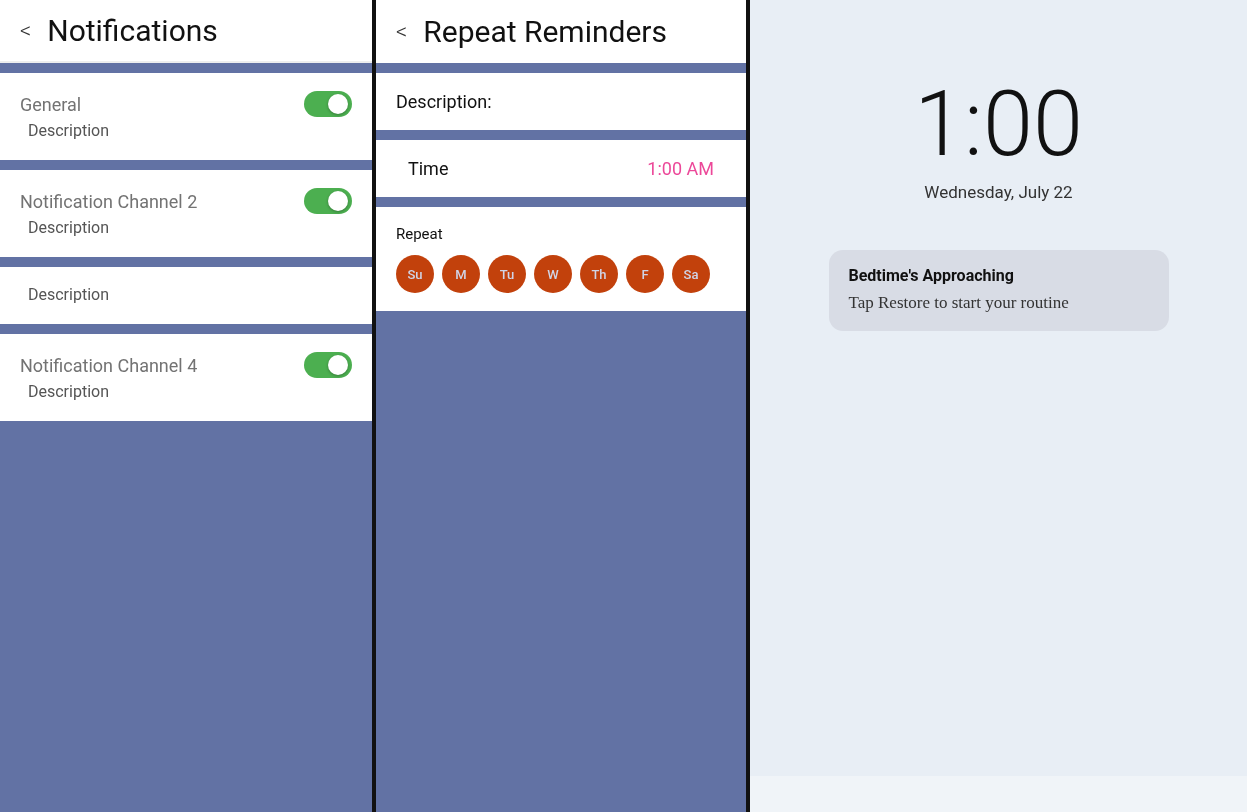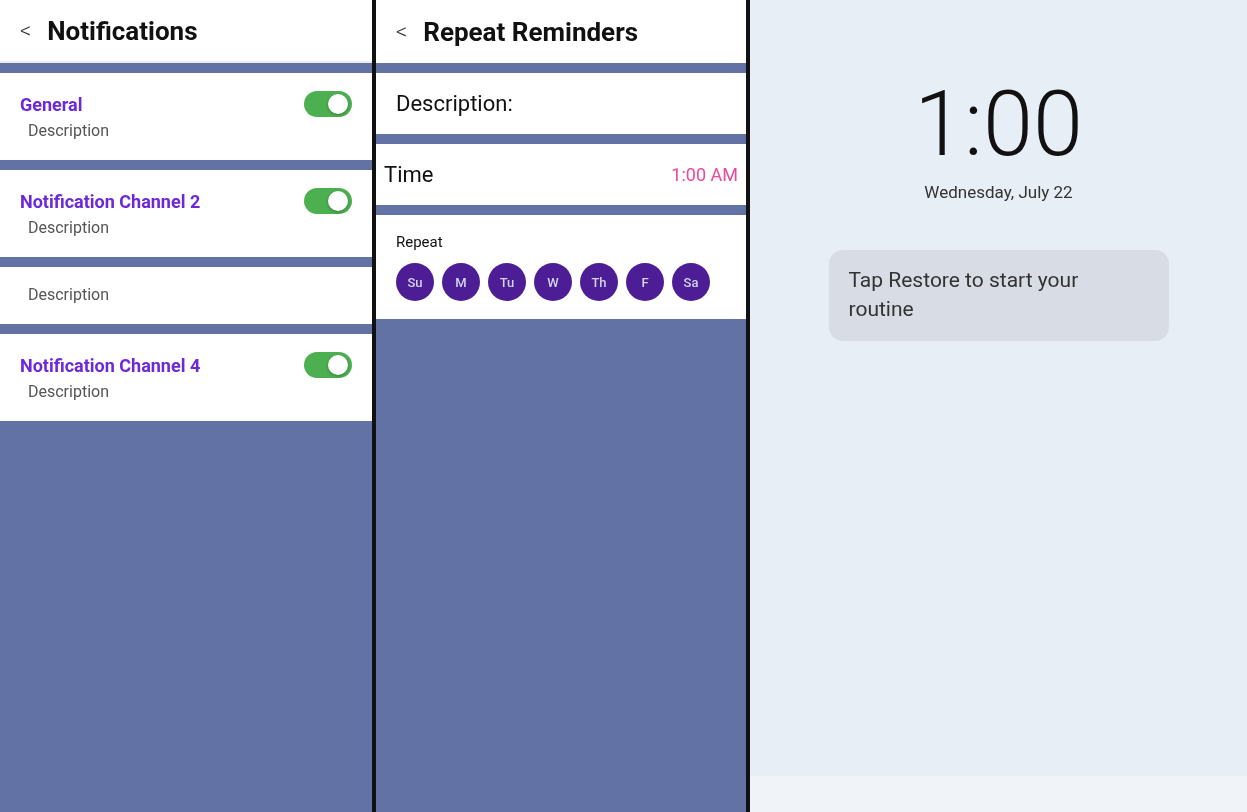--- a/index.html
+++ b/index.html
@@ -35,22 +35,22 @@
     }
 
     .back-btn {
       font-size: 22px;
       color: #333;
       cursor: pointer;
       font-weight: 300;
     }
 
     .panel-title {
-      font-size: 26px;
-      font-weight: 700;
+      font-size: 30px;
+      font-weight: 400;
       color: #111;
     }
 
     .divider-blue {
       height: 10px;
       background: #6272a4;
     }
 
     .channel-row {
       background: #fff;
@@ -61,22 +61,22 @@
 
     .channel-top {
       display: flex;
       align-items: center;
       justify-content: space-between;
       margin-bottom: 4px;
     }
 
     .channel-name {
       font-size: 18px;
-      color: #6d28d9;
-      font-weight: 700;
+      color: #737373;
+      font-weight: 400;
     }
 
     .channel-desc {
       font-size: 16px;
       color: #555;
       padding-bottom: 14px;
       margin-left: 8px;
     }
 
     
@@ -122,28 +122,28 @@
       background: #fff;
       border-bottom: none;
     }
 
     .section-white {
       background: #fff;
       padding: 18px 20px;
     }
 
     .section-label {
-      font-size: 22px;
+      font-size: 18px;
       color: #111;
       font-weight: 400;
     }
 
     .section-row {
       background: #fff;
-      padding: 18px 8px;
+      padding: 18px 32px;
       display: flex;
       align-items: center;
       justify-content: space-between;
       gap: 34px;
     }
 
     .section-value {
       font-size: 18px;
       color: #ec4899;
     }
@@ -161,21 +161,21 @@
 
     .days-row {
       display: flex;
       gap: 8px;
     }
 
     .day-circle {
       width: 38px;
       height: 38px;
       border-radius: 50%;
-      background: #4c1d95;
+      background: #c2410c;
       color: #d0d5e8;
       font-size: 13px;
       font-weight: 500;
       display: flex;
       align-items: center;
       justify-content: center;
     }
 
     .blue-fill {
       flex: 1;
@@ -216,23 +216,24 @@
     }
 
     .notif-title {
       font-size: 16px;
       font-weight: 700;
       color: #111;
       margin-bottom: 6px;
     }
 
     .notif-body {
-      font-size: 21px;
+      font-size: 17px;
       color: #333;
       line-height: 1.4;
+      font-family: Liberation Serif, serif;
     }
   </style>
 </head>
 <body>
 
 <div class="panel-notifications">
   <div class="panel-header">
     <span class="back-btn">&lt;</span>
     <span class="panel-title">Notifications</span>
   </div>
@@ -316,15 +317,16 @@
     </div>
   </div>
 
   <div class="blue-fill"></div>
 </div>
 
 <div class="panel-lock">
   <div class="clock-time">1:00</div>
   <div class="clock-date">Wednesday, July 22</div>
   <div class="notification-card">
+    <div class="notif-title">Bedtime's Approaching</div>
     <div class="notif-body">Tap Restore to start your routine</div>
   </div>
 </div>
 
 </body></html>

